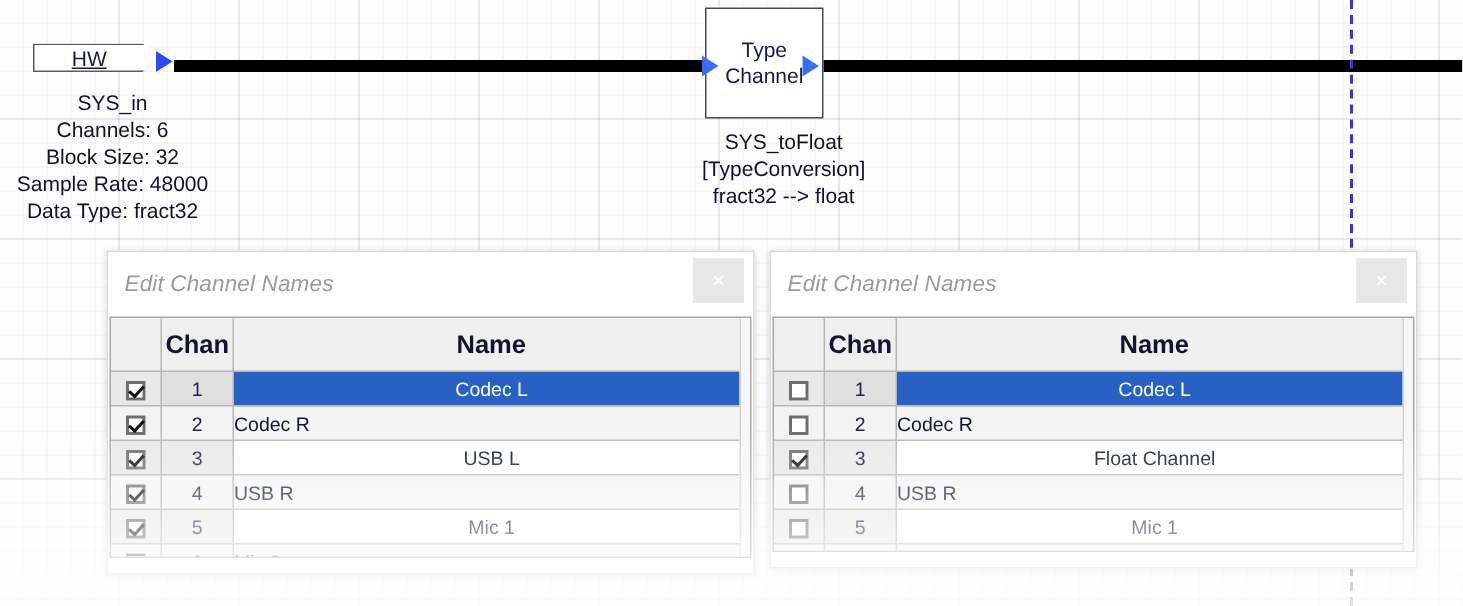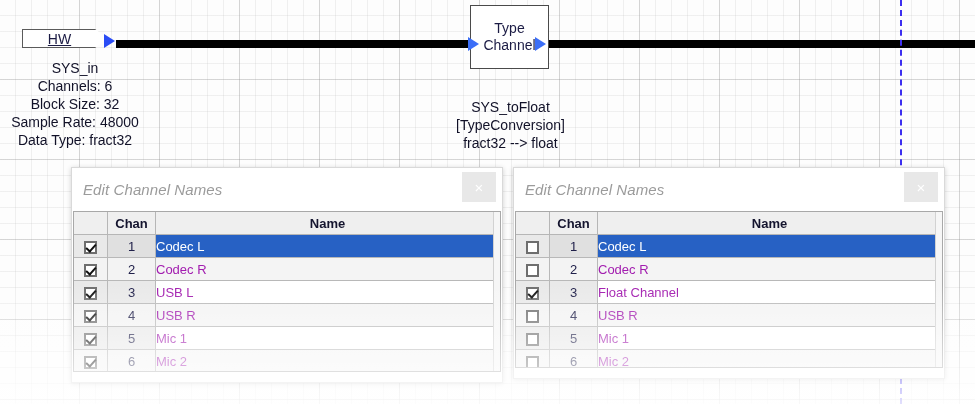--- a/index.html
+++ b/index.html
@@ -138,23 +138,23 @@
     width: 100%;
     table-layout: fixed;
     font-size: 13px;
     color: #1b1b3a;
   }
   table.chan th {
     background: #efefef;
     border: 1px solid #b6b6b6;
     border-left: none;
     border-top: none;
-    height: 22px;
+    height: 35px;
     font-weight: bold;
-    font-size: 13px;
+    font-size: 17px;
     color: #14142e;
     padding: 0;
   }
   table.chan th.cbcol { width: 33px; border-right: 1px solid #b6b6b6; }
   table.chan th.chancol { width: 47px; }
   table.chan td {
     height: 22px;
     padding: 0;
     border-bottom: 1px solid #b8b8b8;
     font-size: 13px;
@@ -166,25 +166,25 @@
     vertical-align: middle;
   }
   td.chancell {
     width: 47px;
     text-align: center;
     border-right: 1px solid #b8b8b8;
     color: #20204a;
   }
   td.namecell {
     padding-left: 4px;
-    color: #a21caf;
+    color: #0f172a;
   }
   tr.odd td.cbcell, tr.odd td.chancell { background: #e9e9e9; }
   tr.even td.cbcell, tr.even td.chancell { background: #f3f3f3; }
-  tr.odd td.namecell { background: #ffffff; }
+  tr.odd td.namecell { background: #ffffff; text-align: center; }
   tr.even td.namecell { background: #f4f4f4; }
   tr.sel td.namecell {
     background: #2761c4;
     color: #ffffff;
   }
   tr.sel td.chancell { background: #e0e0e0; }
   .cbox {
     display: inline-block;
     width: 13px;
     height: 13px;
@@ -229,27 +229,27 @@
   <div class="blk-hw" style="left:22px; top:29px; width:85px; height:19px;text-decoration:underline;">
     <span>HW</span>
   </div>
   <div class="port" style="left:104px; top:34px;"></div>
   <div class="caption" style="left:-30px; top:60px; width:210px;">SYS_in
 Channels: 6
 Block Size: 32
 Sample Rate: 48000
 Data Type: fract32</div>
 
-  <div class="blk-box" style="left:470px; top:5px; width:79px; height:64px;">
+  <div class="blk-box" style="left:470px; top:5px; width:79px; height:74px;">
     <span>Type</span>
     <span>Channel</span>
   </div>
   <div class="port hollow" style="left:468px; top:37px;"></div>
   <div class="port hollow" style="left:535px; top:37px;"></div>
-  <div class="caption" style="left:418px; top:86px; width:185px;margin-top:13px;">SYS_toFloat
+  <div class="caption" style="left:430px; top:86px; width:185px;">SYS_toFloat
 [TypeConversion]
 fract32 --&gt; float</div>
 
   <div class="dialog" style="left:71px; top:167px; width:432px; height:216px;">
     <div class="dlg-title">Edit Channel Names</div>
     <div class="dlg-close" style="right:6px;">×</div>
     <div class="grid-wrap">
       <table class="chan">
         <thead>
           <tr>

